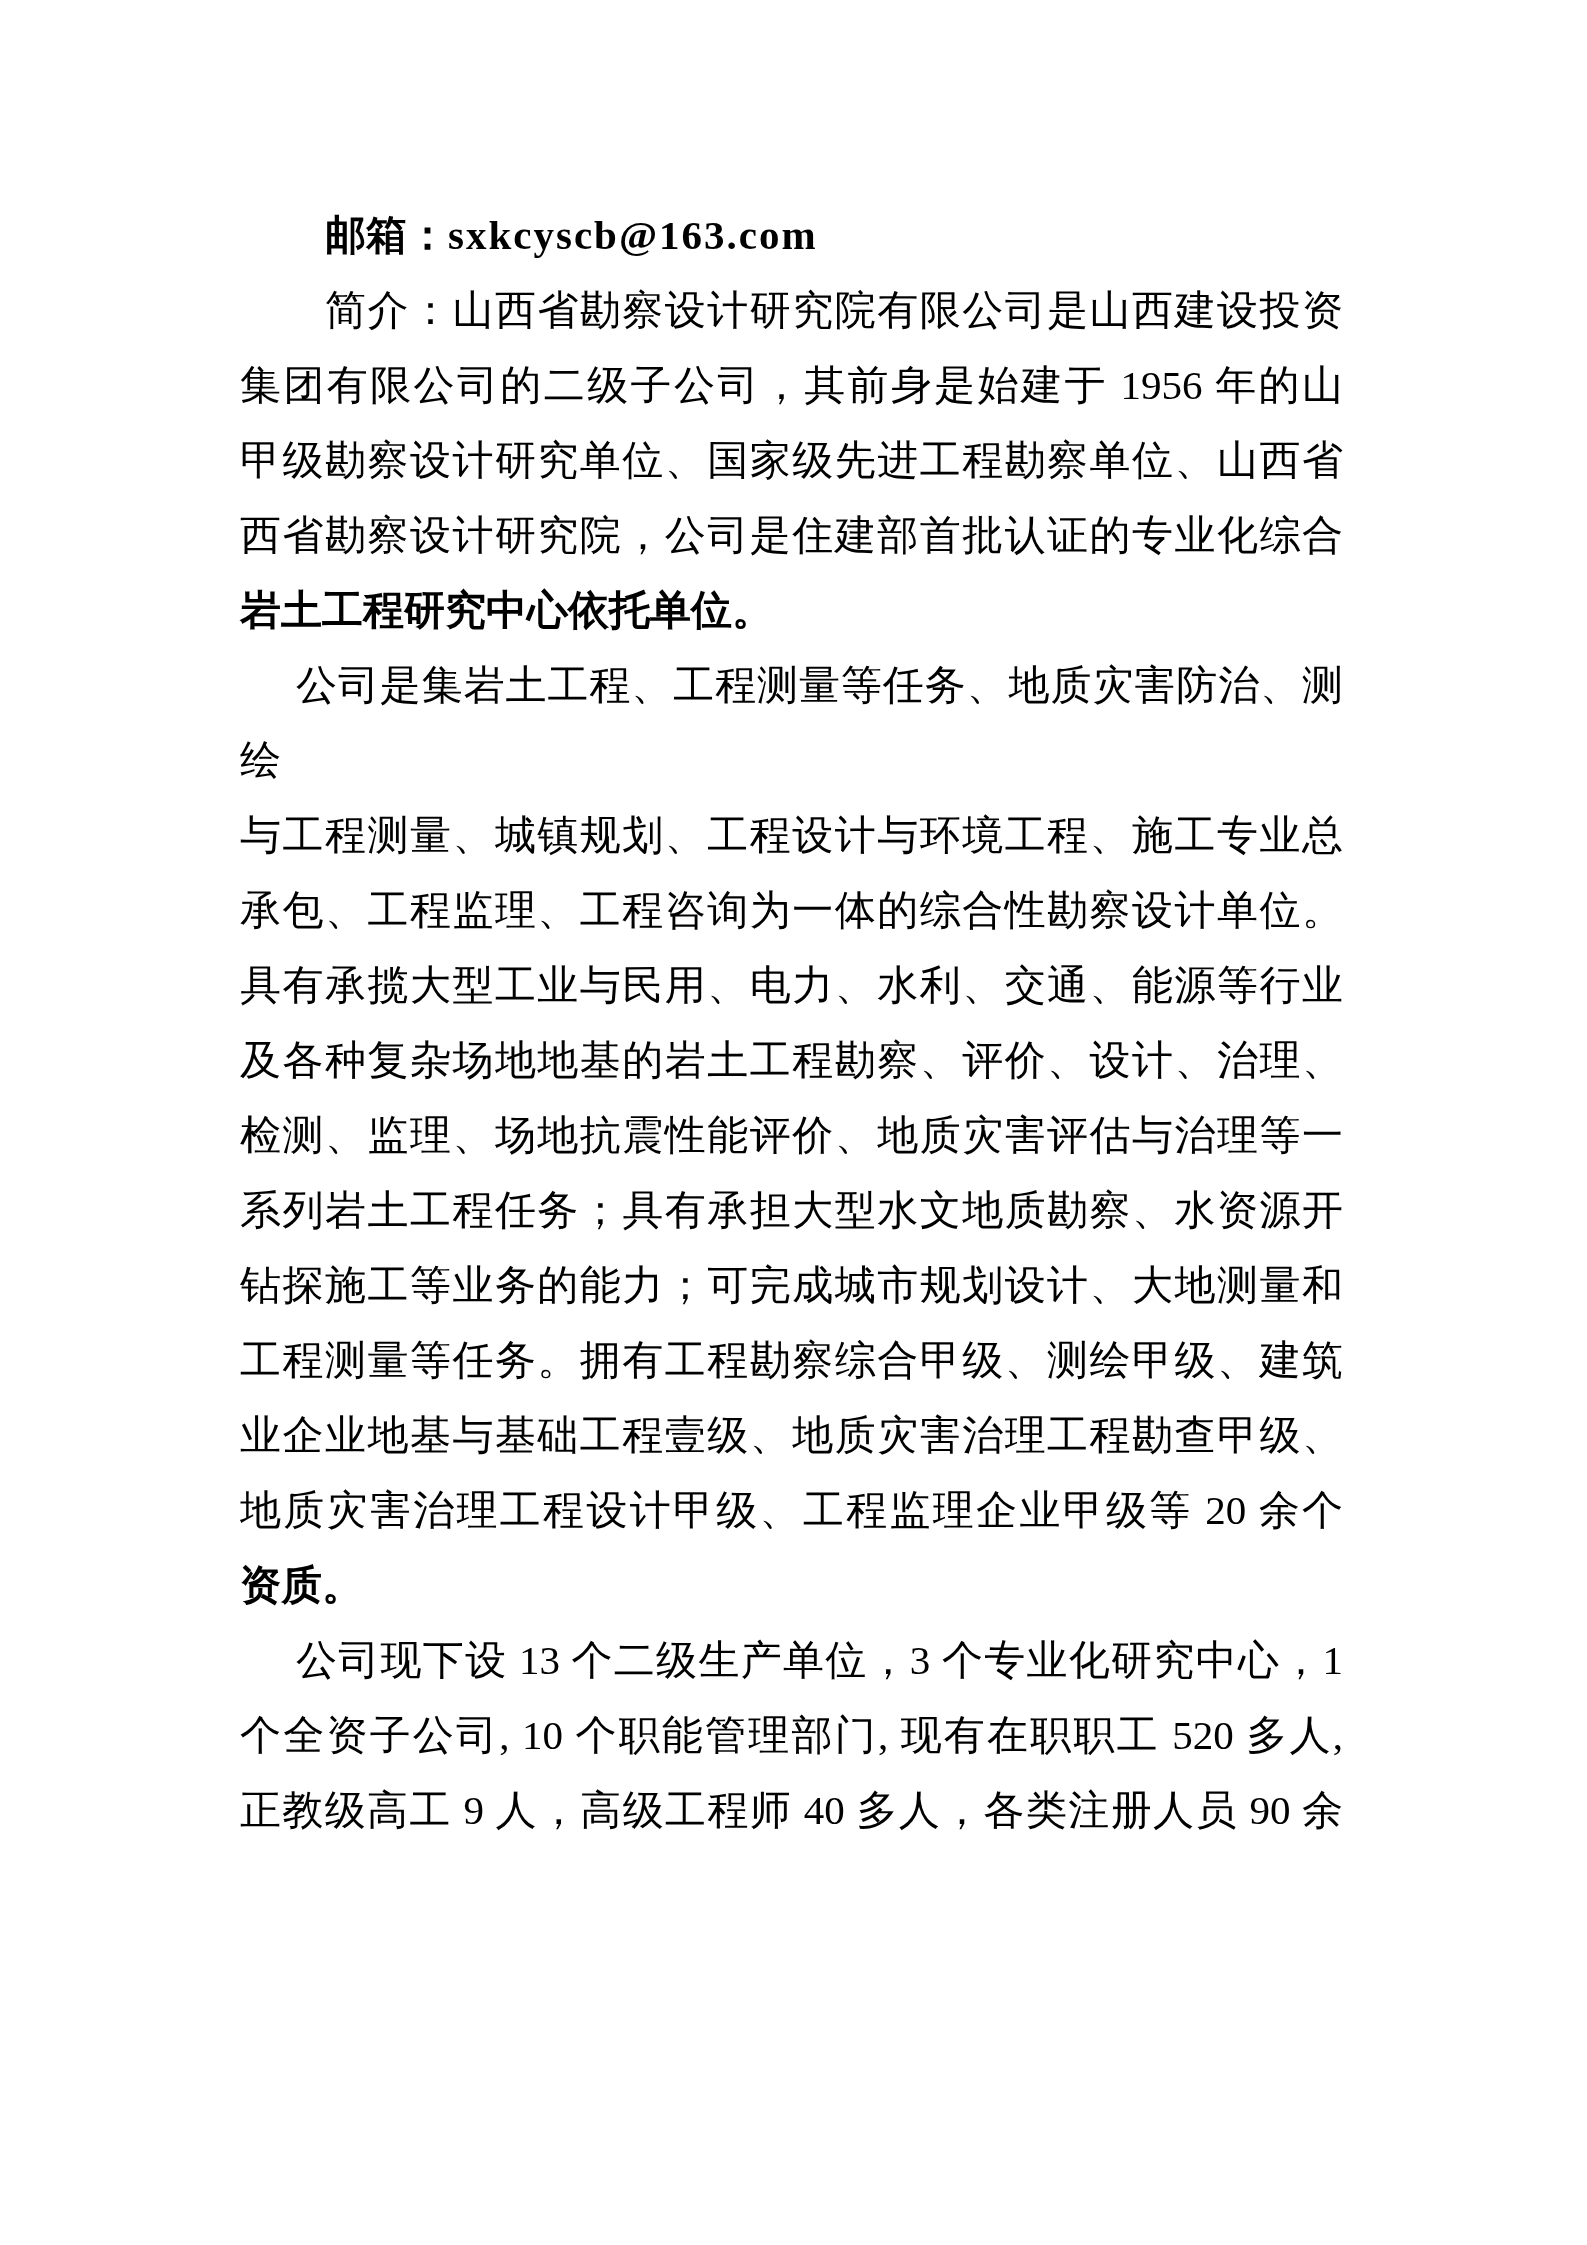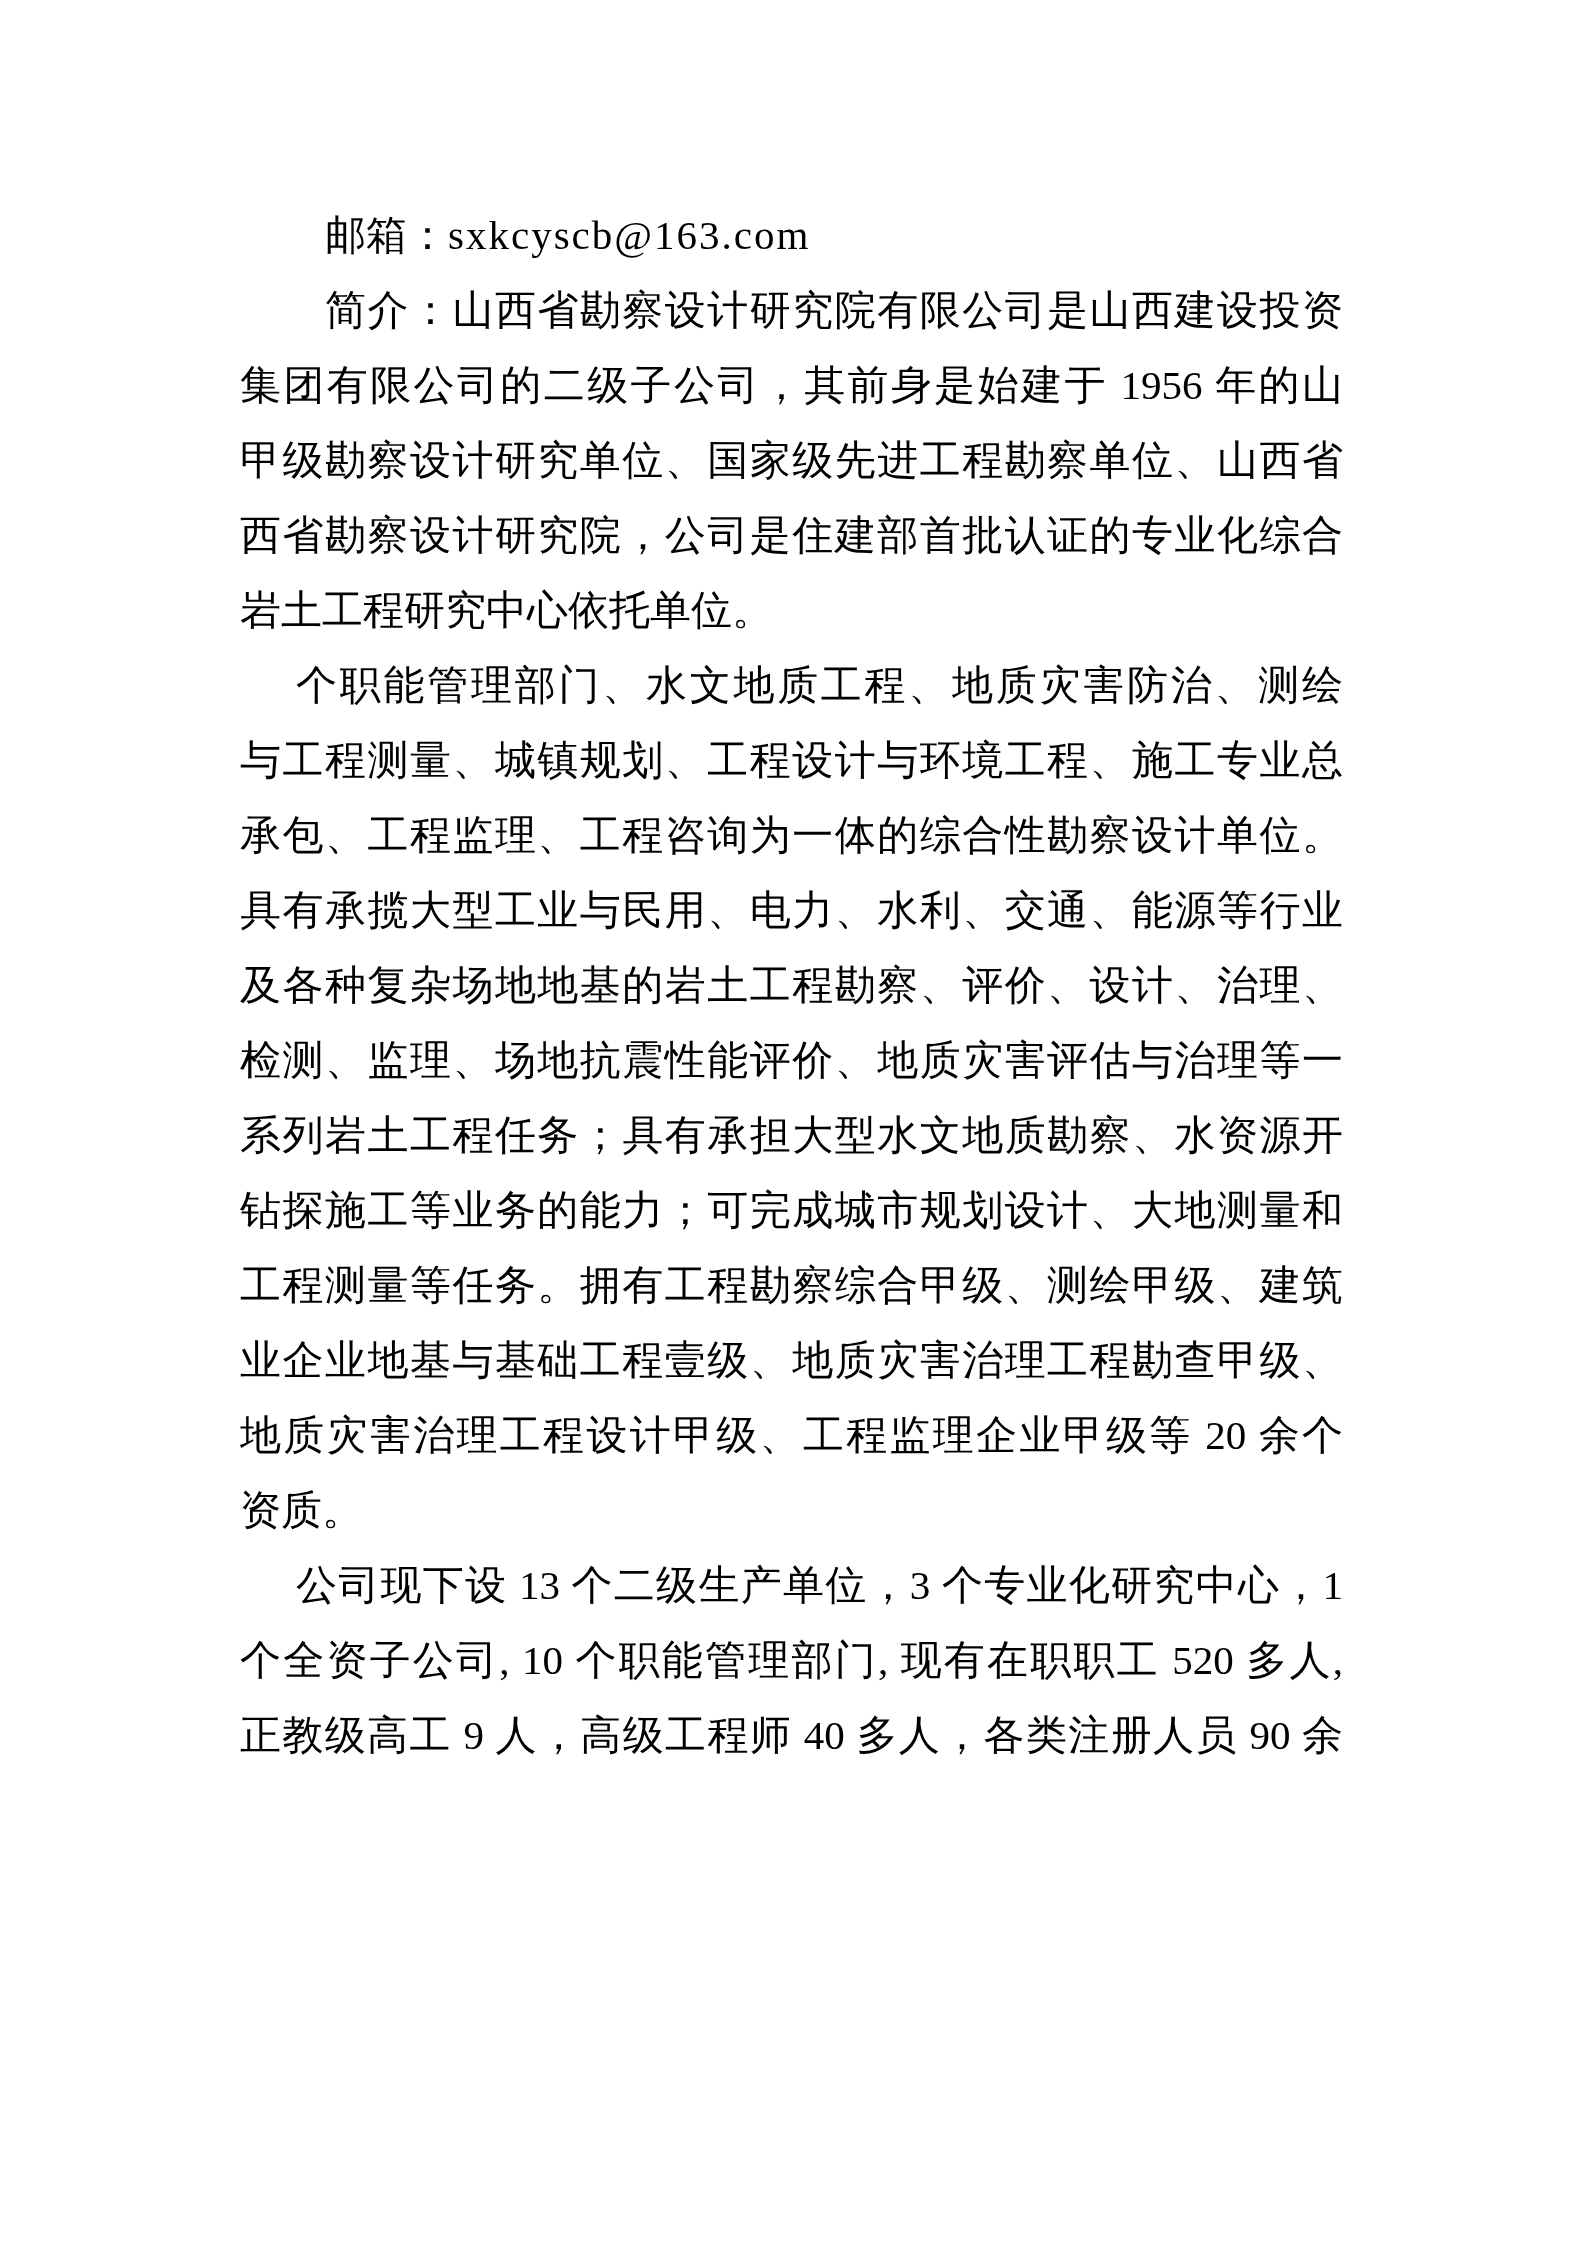--- a/index.html
+++ b/index.html
@@ -31,20 +31,21 @@
   }
   .line {
     text-align: justify;
     text-align-last: justify;
     -moz-text-align-last: justify;
     white-space: normal;
   }
   .line.para-last {
     text-align: right;
     text-align-last: left;
+    font-weight: bold;
     -moz-text-align-last: left;
   }
   
   .para-contact .line.first,
   .para-intro .line.first   { text-indent: 85px; }
   .para-scope .line.first,
   .para-organization .line.first { text-indent: 56px; }
 
   .contact-line {
     text-align: left;
@@ -67,21 +68,21 @@
 
     <div id="paragraphs-container">
         <div class="paragraph para-intro">
           <div class="line first">简介：山西省勘察设计研究院有限公司是山西建设投资</div>
           <div class="line">集团有限公司的二级子公司，其前身是始建于 1956 年的山</div>
           <div class="line">甲级勘察设计研究单位、国家级先进工程勘察单位、山西省</div>
           <div class="line">西省勘察设计研究院，公司是住建部首批认证的专业化综合</div>
           <div class="line para-last">岩土工程研究中心依托单位。</div>
         </div>
         <div class="paragraph para-scope">
-          <div class="line first">个职能管理部门、水文地质工程、地质灾害防治、测绘</div>
+          <div class="line first">公司是集岩土工程、工程测量等任务、地质灾害防治、测绘</div>
           <div class="line">与工程测量、城镇规划、工程设计与环境工程、施工专业总</div>
           <div class="line">承包、工程监理、工程咨询为一体的综合性勘察设计单位。</div>
           <div class="line">具有承揽大型工业与民用、电力、水利、交通、能源等行业</div>
           <div class="line">及各种复杂场地地基的岩土工程勘察、评价、设计、治理、</div>
           <div class="line">检测、监理、场地抗震性能评价、地质灾害评估与治理等一</div>
           <div class="line">系列岩土工程任务；具有承担大型水文地质勘察、水资源开</div>
           <div class="line">钻探施工等业务的能力；可完成城市规划设计、大地测量和</div>
           <div class="line">工程测量等任务。拥有工程勘察综合甲级、测绘甲级、建筑</div>
           <div class="line">业企业地基与基础工程壹级、地质灾害治理工程勘查甲级、</div>
           <div class="line">地质灾害治理工程设计甲级、工程监理企业甲级等 20 余个</div>

